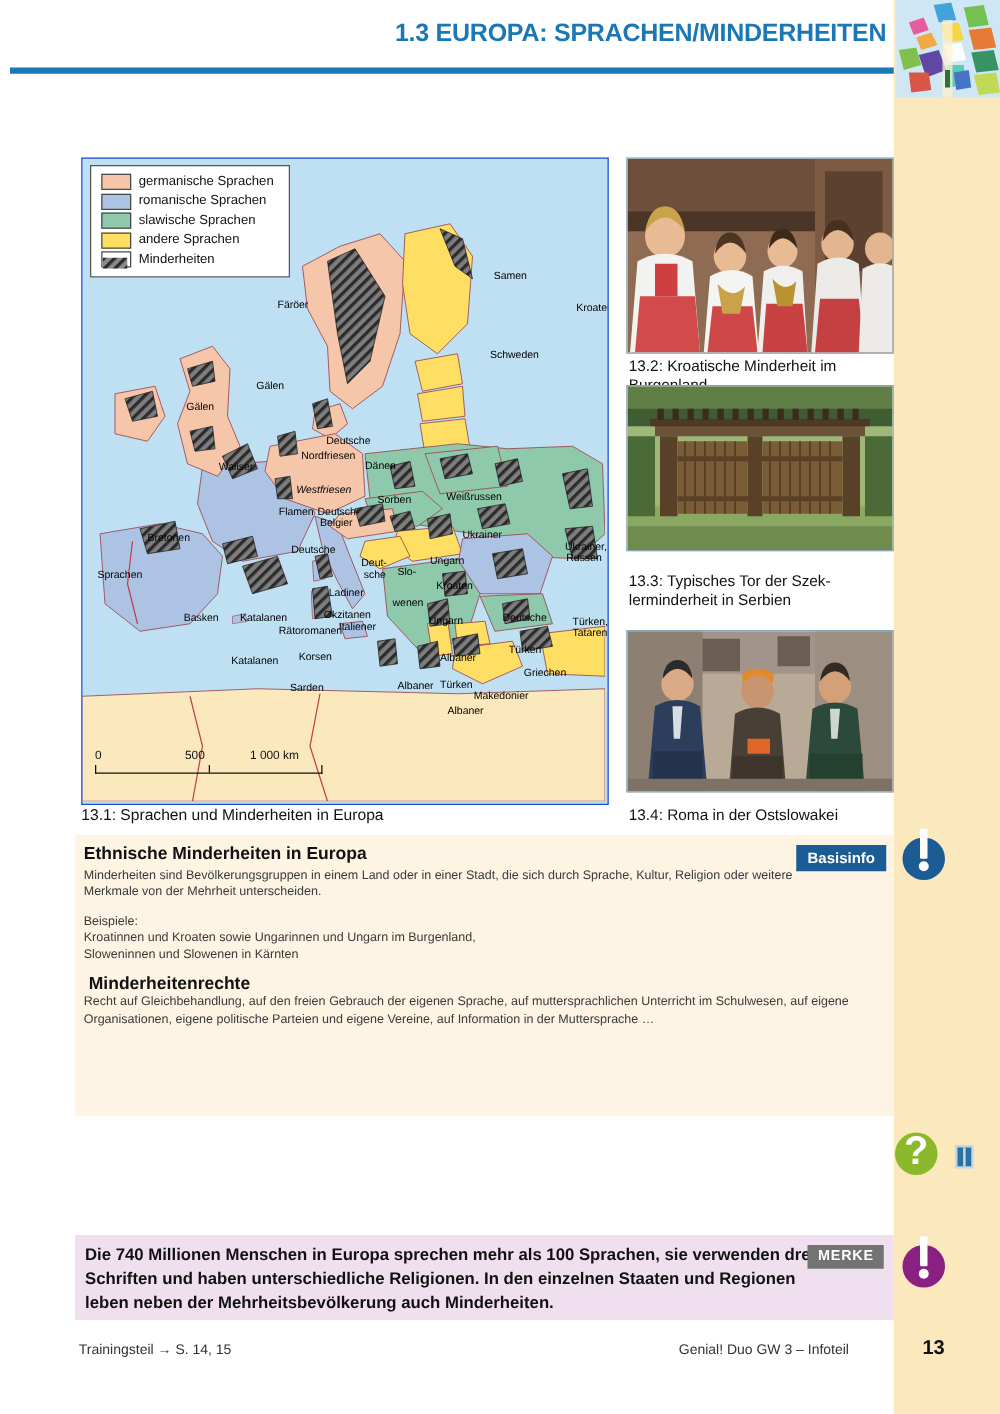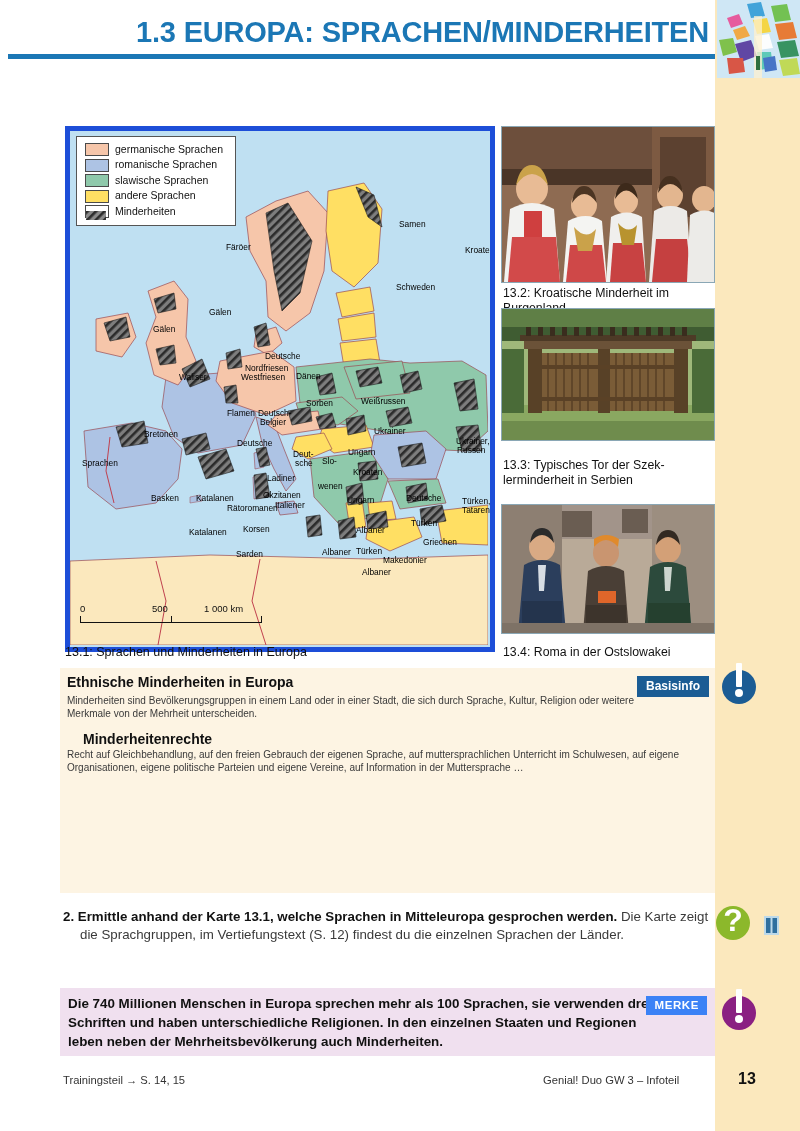--- a/index.html
+++ b/index.html
@@ -21,35 +21,35 @@
   }
   .corner-thumb svg{display:block;}
 
   
   .header{position:absolute;left:0;top:10px;width:715px;height:48px;}
   .header-rule{
     position:absolute;left:8px;top:44px;width:707px;height:5px;background:#1b77b5;
   }
   .header-title{
     position:absolute;right:6px;top:6px;
-    font-size:29px;font-weight:bold;color:#1b77b5;
+    font-size:20px;font-weight:bold;color:#1b77b5;
     letter-spacing:-0.2px;white-space:nowrap;
     font-family:"Liberation Sans", sans-serif;
   }
 
   
   .section-heading{
     position:absolute;left:65px;top:84px;
     font-size:17.5px;font-weight:bold;color:#1b77b5;
   }
 
   
   .map-frame{
     position:absolute;left:65px;top:126px;width:420px;height:516px;
-    border:5px solid #1d4ed8;background:#bfe0f2;overflow:hidden;
+    border:1px solid #1d4ed8;background:#bfe0f2;overflow:hidden;
   }
   .map-svg{position:absolute;left:0;top:0;}
   .legend{
     position:absolute;left:6px;top:5px;width:160px;
     background:#fff;border:1px solid #555;
     padding:6px 7px 7px 8px;box-sizing:border-box;z-index:6;
   }
   .legend-row{display:flex;align-items:center;margin-bottom:2.5px;}
   .legend-row:last-child{margin-bottom:0;}
   .swatch{
@@ -93,42 +93,42 @@
     position:absolute;right:6px;top:8px;
     background:#1b5c94;color:#fff;font-size:12px;font-weight:bold;
     padding:3px 9px 4px;
   }
   .ib-h{font-size:14px;font-weight:bold;color:#111;margin:0 0 4px;}
   .ib-p{
     font-size:10px;color:#3a3a3a;line-height:1.33;margin:0 0 10px;
     max-width:612px;
   }
   .ib-p.justify{text-align:justify;}
-  .ib-h2{font-size:14px;font-weight:bold;color:#111;margin:0 16px 1px;}
+  .ib-h2{font-size:14px;font-weight:bold;color:#111;margin:0 4px 1px;}
 
   
   .exercise{
     position:absolute;left:63px;top:908px;width:650px;
     font-size:13.3px;line-height:1.34;color:#3a3a3a;
   }
   .exercise b{color:#111;}
   .ex-body{display:block;padding-left:17px;text-indent:-17px;}
 
   
   .merke{
     position:absolute;left:60px;top:988px;width:655px;height:68px;
     background:#f0e0ef;
   }
   .merke-text{
     position:absolute;left:8px;top:7px;width:590px;
     font-size:13.4px;font-weight:bold;color:#111;line-height:1.4;
   }
   .badge-merke{
     position:absolute;right:8px;top:8px;
-    background:#3b82f6;color:#fff;font-size:11.5px;font-weight:bold;
+    background:#737373;color:#fff;font-size:11.5px;font-weight:bold;
     letter-spacing:.6px;padding:3px 8px 4px;
   }
 
   
   .footer-left{position:absolute;left:63px;top:1074px;font-size:11.2px;color:#333;}
   .footer-right{position:absolute;left:543px;top:1074px;font-size:11.2px;color:#333;}
   .page-num{
     position:absolute;left:738px;top:1070px;font-size:16px;font-weight:bold;color:#111;
   }
 
@@ -331,32 +331,32 @@
       </div>
       <div class="scale-line">
           <span class="scale-tick"></span>
         </div>
     </div>
   <div class="map-label" style="left: 156px; top: 112px;">Färöer</div>
       <div class="map-label" style="left: 139px; top: 177px;">Gälen</div>
       <div class="map-label" style="left: 83px; top: 194px;">Gälen</div>
       <div class="map-label" style="left: 109px; top: 242px;">Waliser</div>
       <div class="map-label" style="left: 175px; top: 233px;">Nordfriesen</div>
-      <div class="map-label" style="left: 171px; top: 242px;">Westfriesen</div>
+      <div class="map-label" style="left: 171px; top: 260px; font-style: italic;">Westfriesen</div>
       <div class="map-label" style="left: 195px; top: 221px;">Deutsche</div>
       <div class="map-label" style="left: 226px; top: 241px;">Dänen</div>
       <div class="map-label" style="left: 329px; top: 89px;">Samen</div>
       <div class="map-label" style="left: 395px; top: 115px;">Kroaten</div>
       <div class="map-label" style="left: 326px; top: 152px;">Schweden</div>
       <div class="map-label" style="left: 236px; top: 268px;">Sorben</div>
       <div class="map-label" style="left: 291px; top: 266px;">Weißrussen</div>
       <div class="map-label" style="left: 157px; top: 278px;">Flamen</div>
       <div class="map-label" style="left: 188px; top: 278px;">Deutsch-</div>
       <div class="map-label" style="left: 190px; top: 287px;">Belgier</div>
-      <div class="map-label" style="left: 74px; top: 299px;">Bretonen</div>
+      <div class="map-label" style="left: 52px; top: 299px;">Bretonen</div>
       <div class="map-label" style="left: 12px; top: 328px;">Sprachen</div>
       <div class="map-label" style="left: 81px; top: 363px;">Basken</div>
       <div class="map-label" style="left: 126px; top: 363px;">Katalanen</div>
       <div class="map-label" style="left: 119px; top: 397px;">Katalanen</div>
       <div class="map-label" style="left: 173px; top: 394px;">Korsen</div>
       <div class="map-label" style="left: 166px; top: 419px;">Sarden</div>
       <div class="map-label" style="left: 167px; top: 308px;">Deutsche</div>
       <div class="map-label" style="left: 157px; top: 333px; margin-top: 40px;">Rätoromanen</div>
       <div class="map-label" style="left: 197px; top: 343px;">Ladiner</div>
       <div class="map-label" style="left: 193px; top: 360px;">Okzitanen</div>
@@ -518,32 +518,30 @@
       <rect y="118" width="212" height="10" fill="#7e7266"></rect>
     </svg>
   </div>
   <div class="photo-caption" style="top:645px">13.4: Roma in der Ostslowakei</div>
 
   <div class="infobox">
     <div class="badge-basisinfo">Basisinfo</div>
     <div class="infobox-inner">
       <div class="ib-h">Ethnische Minderheiten in Europa</div>
       <div class="ib-p">Minderheiten sind Bevölkerungsgruppen in einem Land oder in einer Stadt, die sich durch Sprache, Kultur, Religion oder weitere Merkmale von der Mehrheit unterscheiden.</div>
+      <div class="ib-p" style="margin-bottom:8px">
+        <span>Beispiele:</span><br>
+        <span>Kroatinnen und Kroaten sowie Ungarinnen und Ungarn im Burgenland,</span><br>
+        <span>Sloweninnen und Slowenen in Kärnten</span>
+      </div>
       <div class="ib-h2">Minderheitenrechte</div>
       <div class="ib-p justify">Recht auf Gleichbehandlung, auf den freien Gebrauch der eigenen Sprache, auf muttersprach­lichen Unterricht im Schulwesen, auf eigene Organisationen, eigene politische Parteien und eigene Vereine, auf Information in der Muttersprache …</div>
     </div>
   </div>
 
-  <div class="exercise">
-    <span class="ex-body">
-      <b>2.</b>
-      <b>Ermittle anhand der Karte 13.1, welche Sprachen in Mitteleuropa gesprochen wer­den.</b>
-      <span>Die Karte zeigt die Sprachgruppen, im Vertiefungstext (S. 12) findest du die einzelnen Sprachen der Länder.</span>
-    </span>
-  </div>
 
   <div class="merke">
     <div class="merke-text">Die 740 Millionen Menschen in Europa sprechen mehr als 100 Sprachen, sie verwenden drei Schriften und haben unterschiedliche Religionen. In den einzelnen Staaten und Regionen leben neben der Mehrheitsbevölkerung auch Minderheiten.</div>
     <div class="badge-merke">MERKE</div>
   </div>
 
   <div class="m-icon" style="left:722px;top:670px">
     <div class="disc" style="background:#1b5c94"></div>
     <div class="bang"></div>
       <div class="dot"></div>

